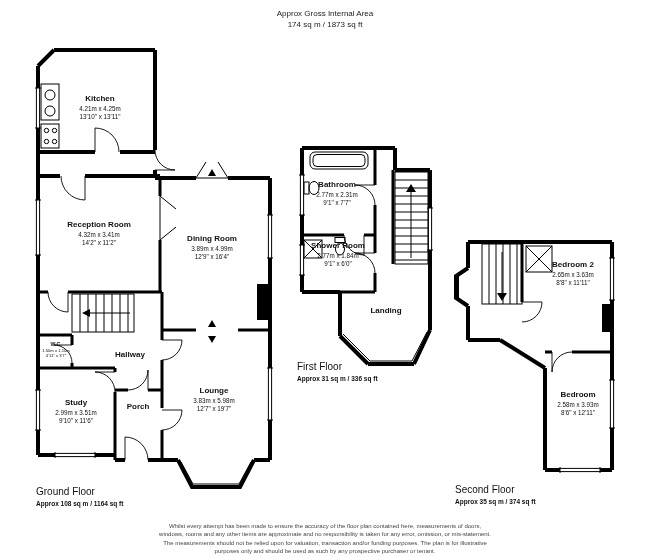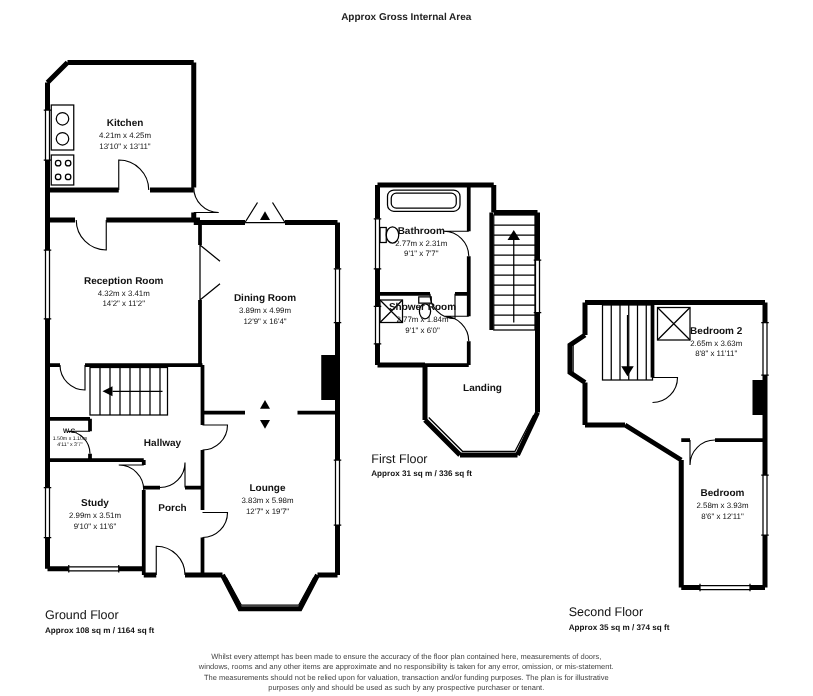--- a/index.html
+++ b/index.html
@@ -1,39 +1,40 @@
 <!DOCTYPE html>
 <html><head>
 <meta charset="utf-8">
 <style>
   html,body { margin:0; padding:0; }
   body {
     width:650px; height:557px; background:#ffffff; position:relative; overflow:hidden;
     font-family:"Liberation Sans", sans-serif; color:#111;
   }
   .header { position:absolute; top:9px; left:0; width:100%; text-align:center; }
-  .header .hline { font-size:8px; font-weight:bold; line-height:1.35; color:#222; }
+  .header .hline { font-size:8px; font-weight:normal; line-height:1.35; color:#222; }
   .disclaimer {
     position:absolute; top:522px; left:50%; transform:translateX(-50%);
     width:336px; font-size:6px; line-height:1.4; text-align:center; color:#444;
   }
   svg { position:absolute; top:0; left:0; }
   svg text { font-family:"Liberation Sans", sans-serif; fill:#111; }
   .rn  { font-size:8px;  font-weight:bold; text-anchor:middle; }
   .rd  { font-size:6.3px; text-anchor:middle; }
   .rn-sm { font-size:5.2px; font-weight:bold; text-anchor:middle; }
   .rd-sm { font-size:4.2px; text-anchor:middle; }
   .fl  { font-size:10px; text-anchor:start; }
   .fa  { font-size:6.5px; font-weight:bold; text-anchor:start; }
 </style>
 </head>
 <body>
 
 <div class="header">
   <div class="hline">Approx Gross Internal Area</div>
+  <div class="hline">174 sq m / 1873 sq ft</div>
 </div>
 
 <svg width="650" height="557" viewBox="0 0 650 557">
 
   <g>
     <path stroke="#000" stroke-width="4" fill="none" d="M54,50 H155 M38,66 L54,50 M38,66 V88 M38,128 V200 M38,255 V390 M38,430 V455 M155,50 V150 M155,170 V178 M38,152 H95 M120,152 H155 M38,176 H60 M85,176 H160 M155,178 H196 M228,178 H270 M270,178 V215 M270,258 V368 M270,420 V460 M270,460 H254 M178,460 H162 M178,460 L192,487 H240 L254,460 M38,455 H55 M95,455 H115 M115,460 H125 M148,460 H162"></path>
     <path stroke="#000" stroke-width="3" fill="none" d="M38,292 H48 M68,292 H162 M160,180 V196 M160,240 V292 M162,292 V340 M162,360 V408 M162,430 V460 M162,330 H196 M238,330 H270 M38,335 H72 M72,335 V345 M72,363 V368 M38,368 H115 M115,368 V372 M115,392 V460 M115,390 H128 M148,390 H162"></path>
     <path stroke="#000" stroke-width="1" fill="none" d="M36.4,88 V128 M39.6,88 V128 M35,88 H41 M35,128 H41 M36.4,200 V255 M39.6,200 V255 M35,200 H41 M35,255 H41 M36.4,390 V430 M39.6,390 V430 M35,390 H41 M35,430 H41 M55,453.4 H95 M55,456.6 H95 M55,452 V458 M95,452 V458 M268.4,215 V258 M271.6,215 V258 M267,215 H273 M267,258 H273 M268.4,368 V420 M271.6,368 V420 M267,368 H273 M267,420 H273 M181,462 L193,484 H239 L251,462"></path>
     <path stroke="#000" stroke-width="1" fill="none" d="M196,178 H228 M160,196 V240 M160,196 L176,209 M160,240 L176,227 M196,178 L206,162 M228,178 L218,162"></path>
     <path stroke="#000" stroke-width="0.9" fill="none" d="M95,152 V128 A24,24 0 0 1 119,152 M85,176 V200 A24,24 0 0 1 61,176 M68,292 V312 A20,20 0 0 1 48,292 M72,345 H54 A18,18 0 0 1 72,363 M115,372 H95 A20,20 0 0 1 115,392 M162,340 H182 A20,20 0 0 1 162,360 M148,390 V370 A20,20 0 0 1 128,390 M125,460 V437 A23,23 0 0 1 148,460 M155,170 H175 A20,20 0 0 1 155,150 M162,410 H182 A20,20 0 0 1 162,430"></path>

